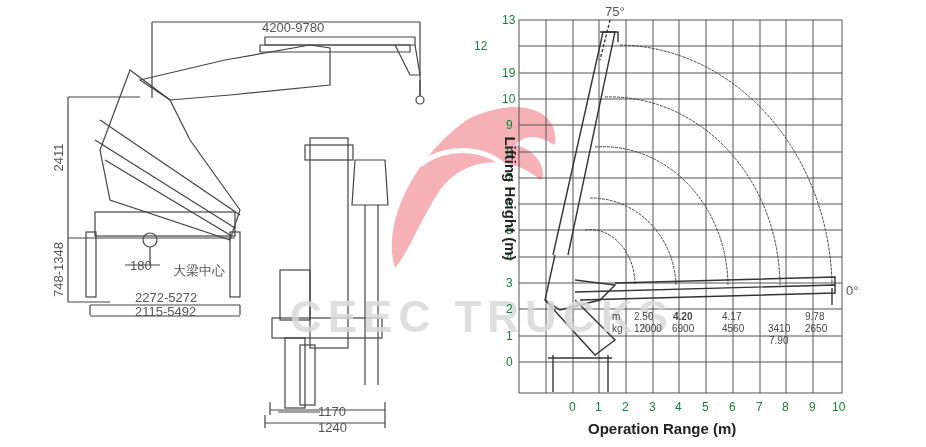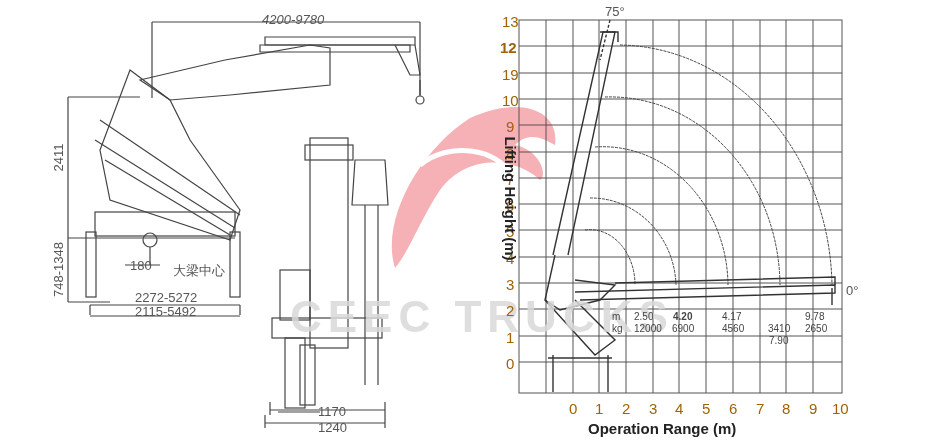--- a/index.html
+++ b/index.html
@@ -1,20 +1,20 @@
 <!DOCTYPE html>
 <html><head>
 <meta charset="utf-8">
 <style>
   html,body{margin:0;padding:0;background:#fff;}
   body{width:926px;height:447px;position:relative;overflow:hidden;font-family:"Liberation Sans",sans-serif;color:#333;}
   .abs{position:absolute;}
   .dim{font-family:"Liberation Sans",sans-serif;font-size:13px;color:#555;white-space:nowrap;}
   .vtext{transform:rotate(-90deg);transform-origin:center center;}
-  .tick{font-size:15px;color:#a16207;position:absolute;}
+  .tick{font-size:12px;color:#15803d;position:absolute;}
   .axis-title{font-weight:bold;color:#222;font-size:15px;position:absolute;white-space:nowrap;}
   .tbl{font-size:10px;color:#444;position:absolute;white-space:nowrap;}
   svg{position:absolute;left:0;top:0;}
 </style>
 </head>
 <body>
 
 <svg width="926" height="447">
   <path d="M395,268 C380,220 420,150 470,118 C520,95 560,110 555,145 C545,140 530,130 515,145 C540,150 548,175 540,180 C520,160 470,150 440,190 C420,220 410,250 395,268 Z" fill="#f3a3a8" opacity="0.85"></path>
   <path d="M420,165 C450,140 500,150 510,175" stroke="#fff" stroke-width="5" fill="none"></path>
@@ -120,36 +120,36 @@
     <path d="M555,255 L545,300 L560,310 L600,300 L615,285 L575,280"></path>
     <path d="M545,300 L595,355 L615,340 L575,300"></path>
     <line x1="553" y1="355" x2="553" y2="392"></line>
     <line x1="608" y1="355" x2="608" y2="392"></line>
     <line x1="548" y1="358" x2="612" y2="358"></line>
   </g>
 </svg>
 
 <div class="abs" style="left:290px;top:292px;font-size:44px;font-weight:bold;color:#d9d9d9;letter-spacing:6px;opacity:0.85;">CEEC TRUCKS</div>
 
-<div class="abs dim" style="left:262px;top:12px;font-style:italic;">4200-9780</div>
+<div class="abs dim" style="left:262px;top:20px;">4200-9780</div>
 <div class="abs dim vtext" style="left:38px;top:150px;width:40px;text-align:center;">2411</div>
 <div class="abs dim vtext" style="left:18px;top:262px;width:80px;text-align:center;">748-1348</div>
 <div class="abs dim" style="left:130px;top:258px;">180</div>
 <div class="abs dim" style="left:173px;top:262px;">大梁中心</div>
 <div class="abs dim" style="left:135px;top:290px;">2272-5272</div>
 <div class="abs dim" style="left:135px;top:304px;">2115-5492</div>
 
 <div class="abs dim" style="left:318px;top:404px;">1170</div>
 <div class="abs dim" style="left:318px;top:420px;">1240</div>
 
 <div class="abs dim" style="left:605px;top:4px;">75°</div>
 <div class="abs dim" style="left:846px;top:283px;">0°</div>
 
 <div class="tick" style="left:502px;top:13px;">13</div>
-<div class="tick" style="left:500px;top:39px;font-weight:bold;">12</div>
+<div class="tick" style="left:474px;top:39px;">12</div>
 <div class="tick" style="left:502px;top:66px;">19</div>
 <div class="tick" style="left:502px;top:92px;">10</div>
 <div class="tick" style="left:506px;top:118px;">9</div>
 <div class="tick" style="left:506px;top:145px;">8</div>
 <div class="tick" style="left:506px;top:171px;">7</div>
 <div class="tick" style="left:506px;top:197px;">6</div>
 <div class="tick" style="left:506px;top:223px;">5</div>
 <div class="tick" style="left:506px;top:250px;">4</div>
 <div class="tick" style="left:506px;top:276px;">3</div>
 <div class="tick" style="left:506px;top:302px;">2</div>

